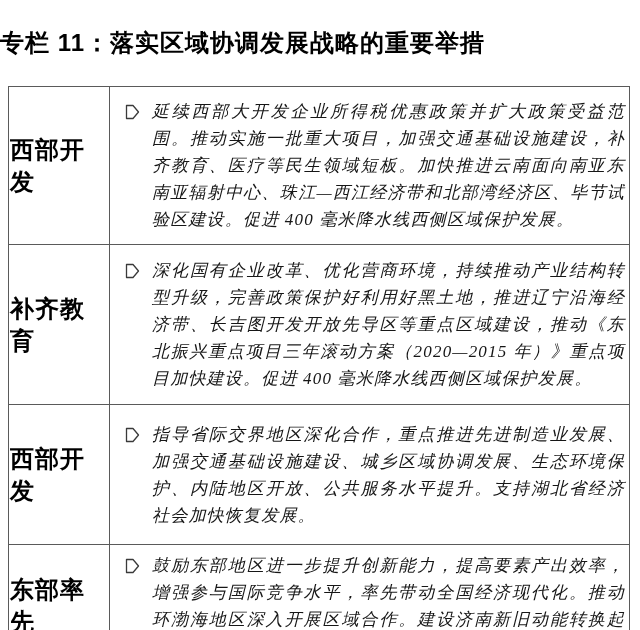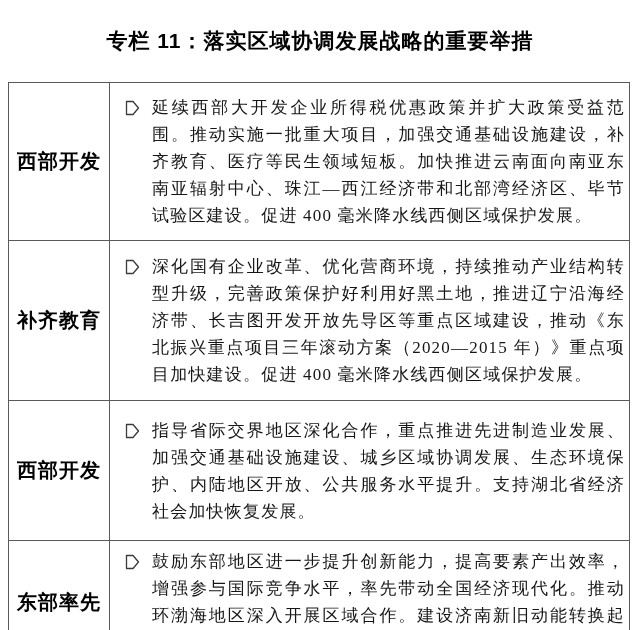--- a/index.html
+++ b/index.html
@@ -10,49 +10,50 @@
   body {
     width: 640px;
     height: 630px;
     overflow: hidden;
     font-family: "Liberation Serif", serif;
     color: #111111;
   }
   .box-title {
     margin-top: 27px;
     margin-bottom: 27px;
-    text-align: center;
+    text-align: left;
     font-family: "Liberation Sans", sans-serif;
     font-weight: bold;
-    font-size: 21px;
+    font-size: 24px;
     letter-spacing: 1px;
     color: #000000;
   }
   table.measures {
     border-collapse: collapse;
     margin-left: 8px;
     width: 622px;
     table-layout: fixed;
   }
   table.measures td {
     border: 1px solid #5a5a5a;
     vertical-align: middle;
     background: #ffffff;
   }
   td.label-cell {
     width: 98px;
-    text-align: center;
+    text-align: left;
     font-family: "Liberation Sans", sans-serif;
     font-weight: bold;
-    font-size: 20px;
+    font-size: 24px;
     letter-spacing: 1px;
     color: #000000;
   }
   td.content-cell {
     padding: 7px 4px 7px 13px;
+    font-style: italic;
   }
   .item {
     display: flex;
     align-items: flex-start;
   }
   .bullet {
     flex: 0 0 15px;
     width: 15px;
     height: 16px;
     margin: 6px 12px 0 2px;

